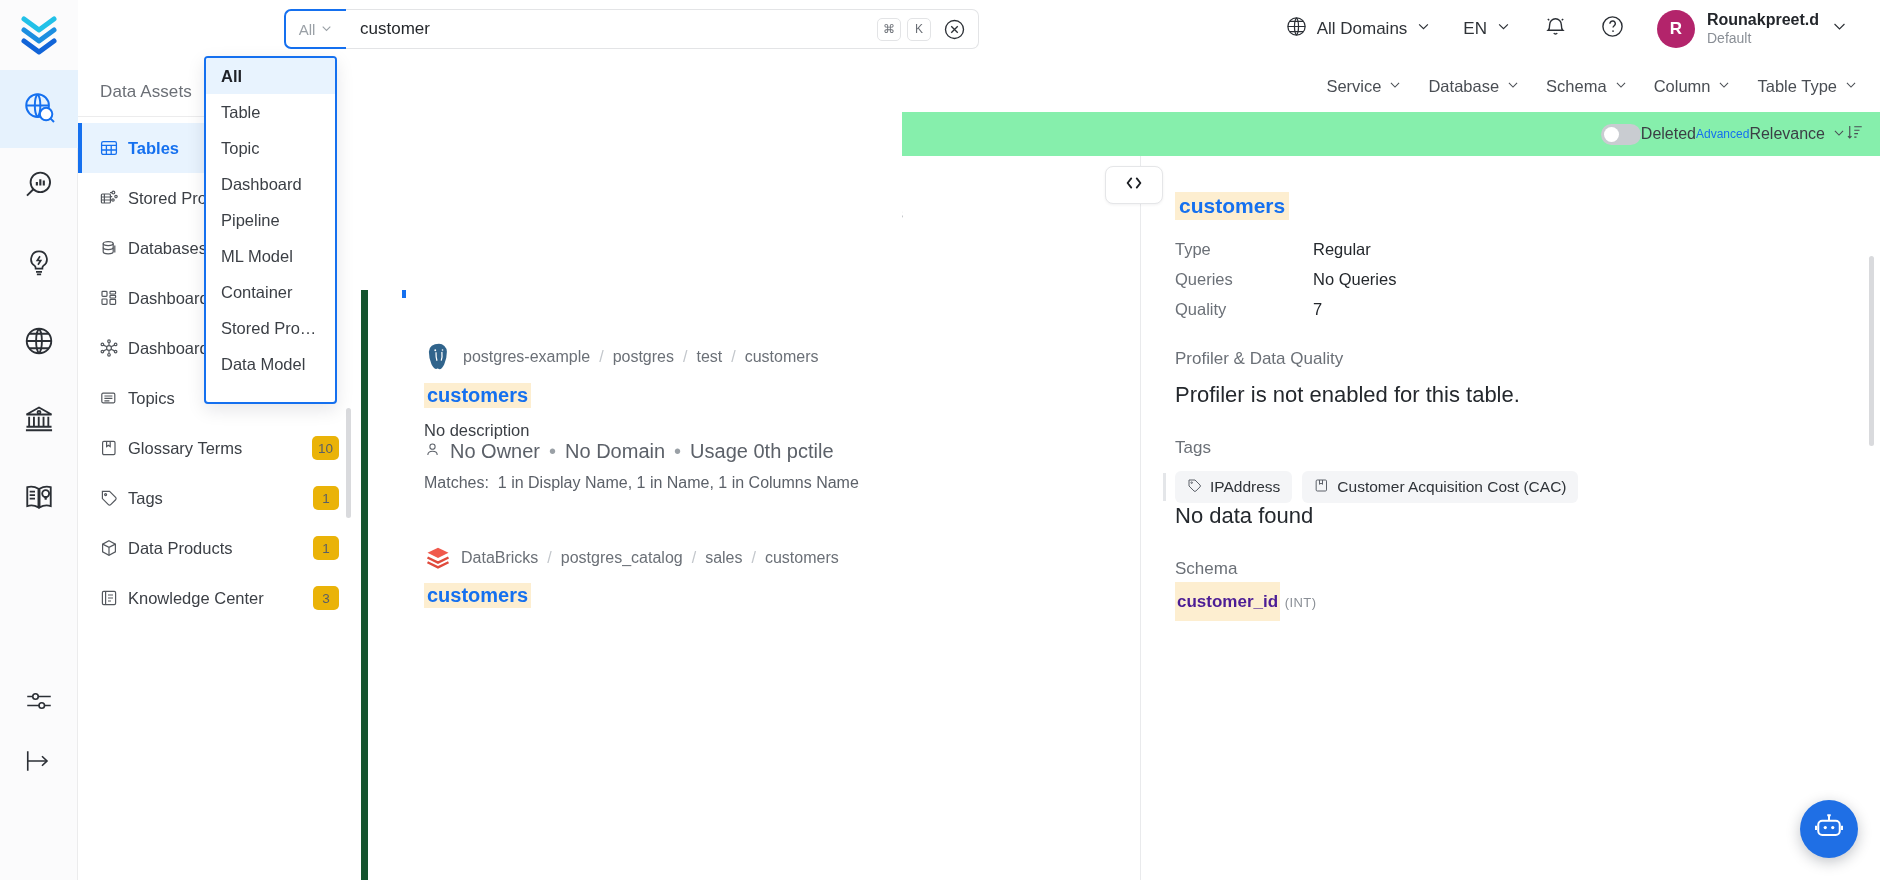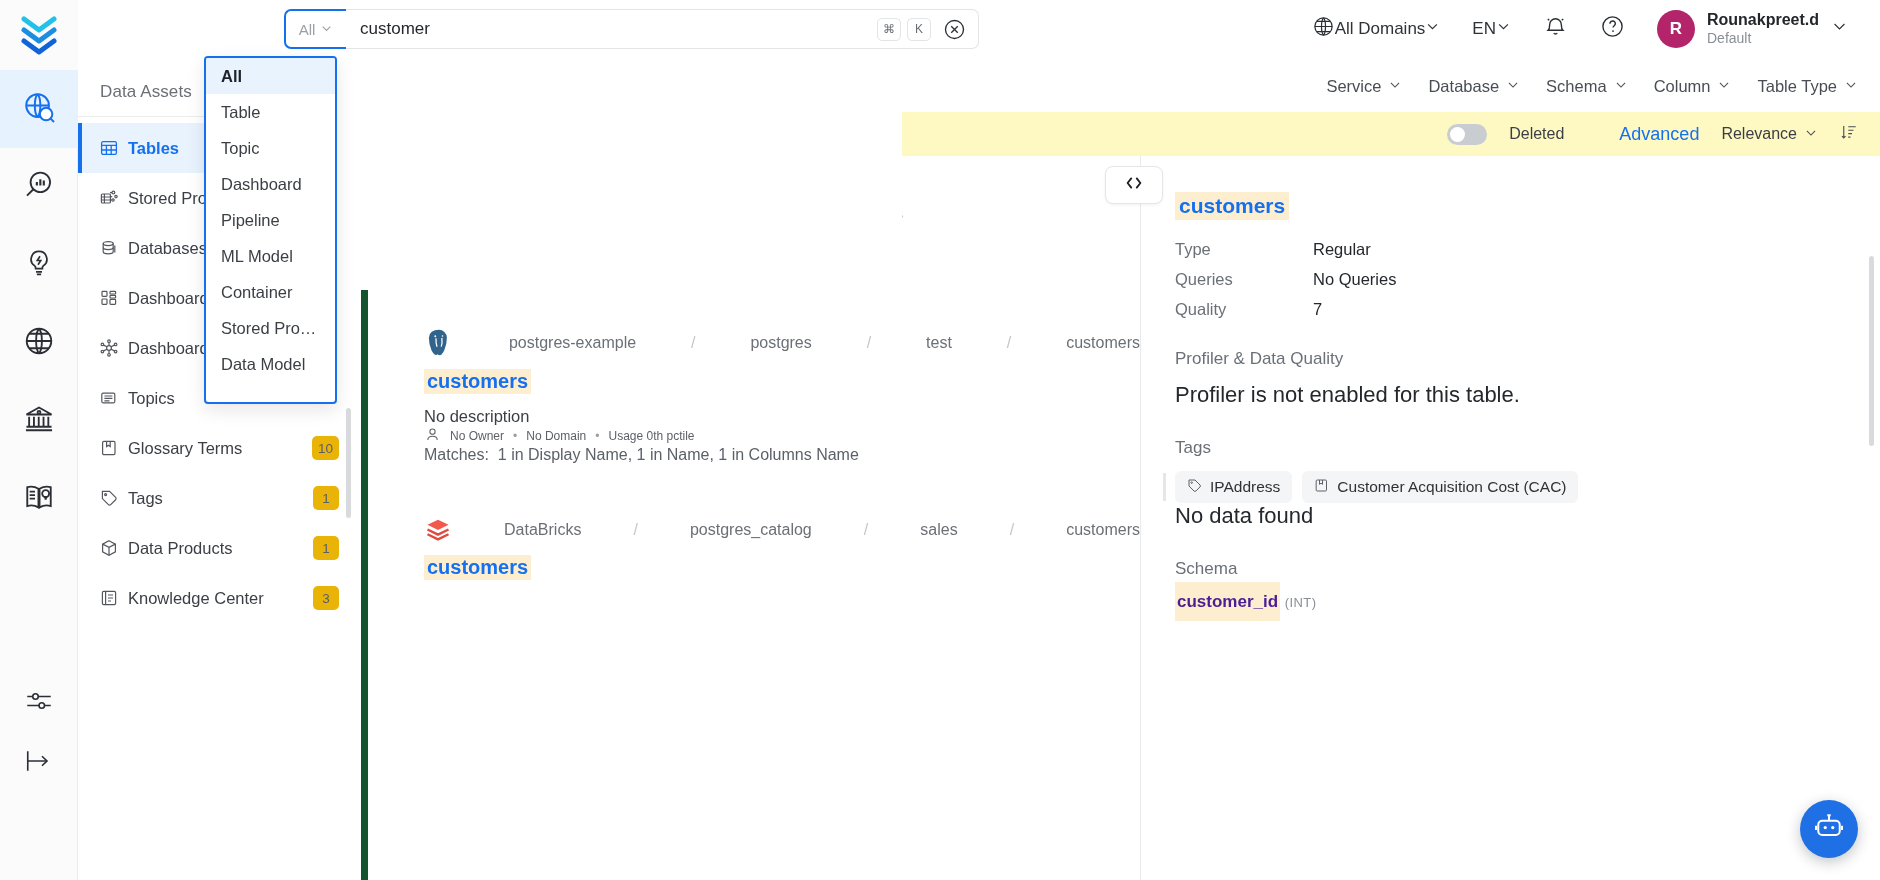--- a/index.html
+++ b/index.html
@@ -102,65 +102,65 @@
   .scope-opt {
     height: 36px; display:flex; align-items:center; padding-left: 15px;
     font-size: 16.5px; color: #3b3f45; cursor: pointer;
   }
   .scope-opt.sel { background: #e8f3fe; font-weight: 700; color: #1e2127; }
 
   .top-right {
     position: absolute; right: 0; top: 0; height: 58px; display: flex; align-items: center;
     gap: 0; padding-right: 16px;
   }
-  .tr-item { display:flex; align-items:center; padding: 0 16px; cursor:pointer;
+  .tr-item { display:flex; align-items:center; gap: 9px; padding: 0 16px; cursor:pointer;
              font-size: 17px; color: #2f3338; }
   .avatar {
     width: 38px; height: 38px; border-radius: 50%; background: #b3246b; color: #fff;
     display:flex; align-items:center; justify-content:center; font-size:17px; font-weight:600;
   }
   .uname { font-size: 16px; font-weight: 700; color: #23262b; line-height: 1.15; }
   .usub  { font-size: 14px; color: #8a8f96; line-height: 1.2; }
 
   
   .filterbar {
     position: absolute; left: 368px; top: 58px; right: 0; height: 56px;
     background: #fff; display: flex; align-items: center; justify-content: flex-end;
     padding-right: 22px; gap: 26px;
   }
   .fchip { display:flex; align-items:center; gap:7px; font-size:16.5px; color:#4a4e54; cursor:pointer; }
 
   .subbar {
     position: absolute; left: 368px; top: 112px; right: 0; height: 44px;
-    background: #fef9c3; display:flex; align-items:center; justify-content:flex-end;
-    padding-right: 22px; gap: 22px;
+    background: #86efac; display:flex; align-items:center; justify-content:flex-end;
+    padding-right: 16px; 
   }
   .toggle { width: 40px; height: 21px; border-radius: 11px; background:#c9ccd1; position:relative; cursor:pointer; }
   .toggle::after { content:""; position:absolute; left:3px; top:3px; width:15px; height:15px;
                    border-radius:50%; background:#fff; }
   .sb-txt { font-size: 16px; color: #3b3f45; }
-  .sb-link { font-size: 18px; color: #1570ef; cursor:pointer;margin-left:33px; }
+  .sb-link { font-size: 12px; color: #1570ef; cursor:pointer; }
 
   
   .results {
     position: absolute; left: 368px; top: 156px; width: 772px; bottom: 0;
     background: #fff; overflow: hidden; padding-left: 56px; padding-top: 4px;
   }
   .rescard { position: relative; padding: 14px 0 26px 0; }
   .rescard.sel::before {
     content:""; position:absolute; left:-22px; top:0; bottom:10px; width:4px; background:#1570ef;
   }
-  .bcrumb { display:flex; align-items:center; gap:9px; font-size:16px; color:#6b7077; margin-bottom:11px;justify-content:space-between; }
+  .bcrumb { display:flex; align-items:center; gap:9px; font-size:16px; color:#6b7077; margin-bottom:11px; }
   .bcrumb .sl { color:#c3c7cc; }
   .res-title {
     font-size: 20px; color: #1570ef; font-weight: 600; background:#fdeed0;
     display:inline-block; padding: 1px 3px; margin-bottom: 13px;
   }
   .res-desc { font-size: 16.5px; color: #3b3f45; }
-  .res-meta { display:flex; align-items:center; gap:9px; font-size:12px; color:#5c6169; }
+  .res-meta { display:flex; align-items:center; gap:9px; font-size:20px; color:#5c6169; margin-bottom:11px; }
   .res-matches { font-size: 16px; color:#5c6169; }
   .dot { color:#9aa0a6; }
 
   
   .detail {
     position: absolute; left: 1140px; top: 156px; right: 0; bottom: 0;
     background: #fff; border-left: 1px solid #e9eaec; padding: 36px 34px 0 34px;
     overflow: hidden;
   }
   .collapse-btn {

